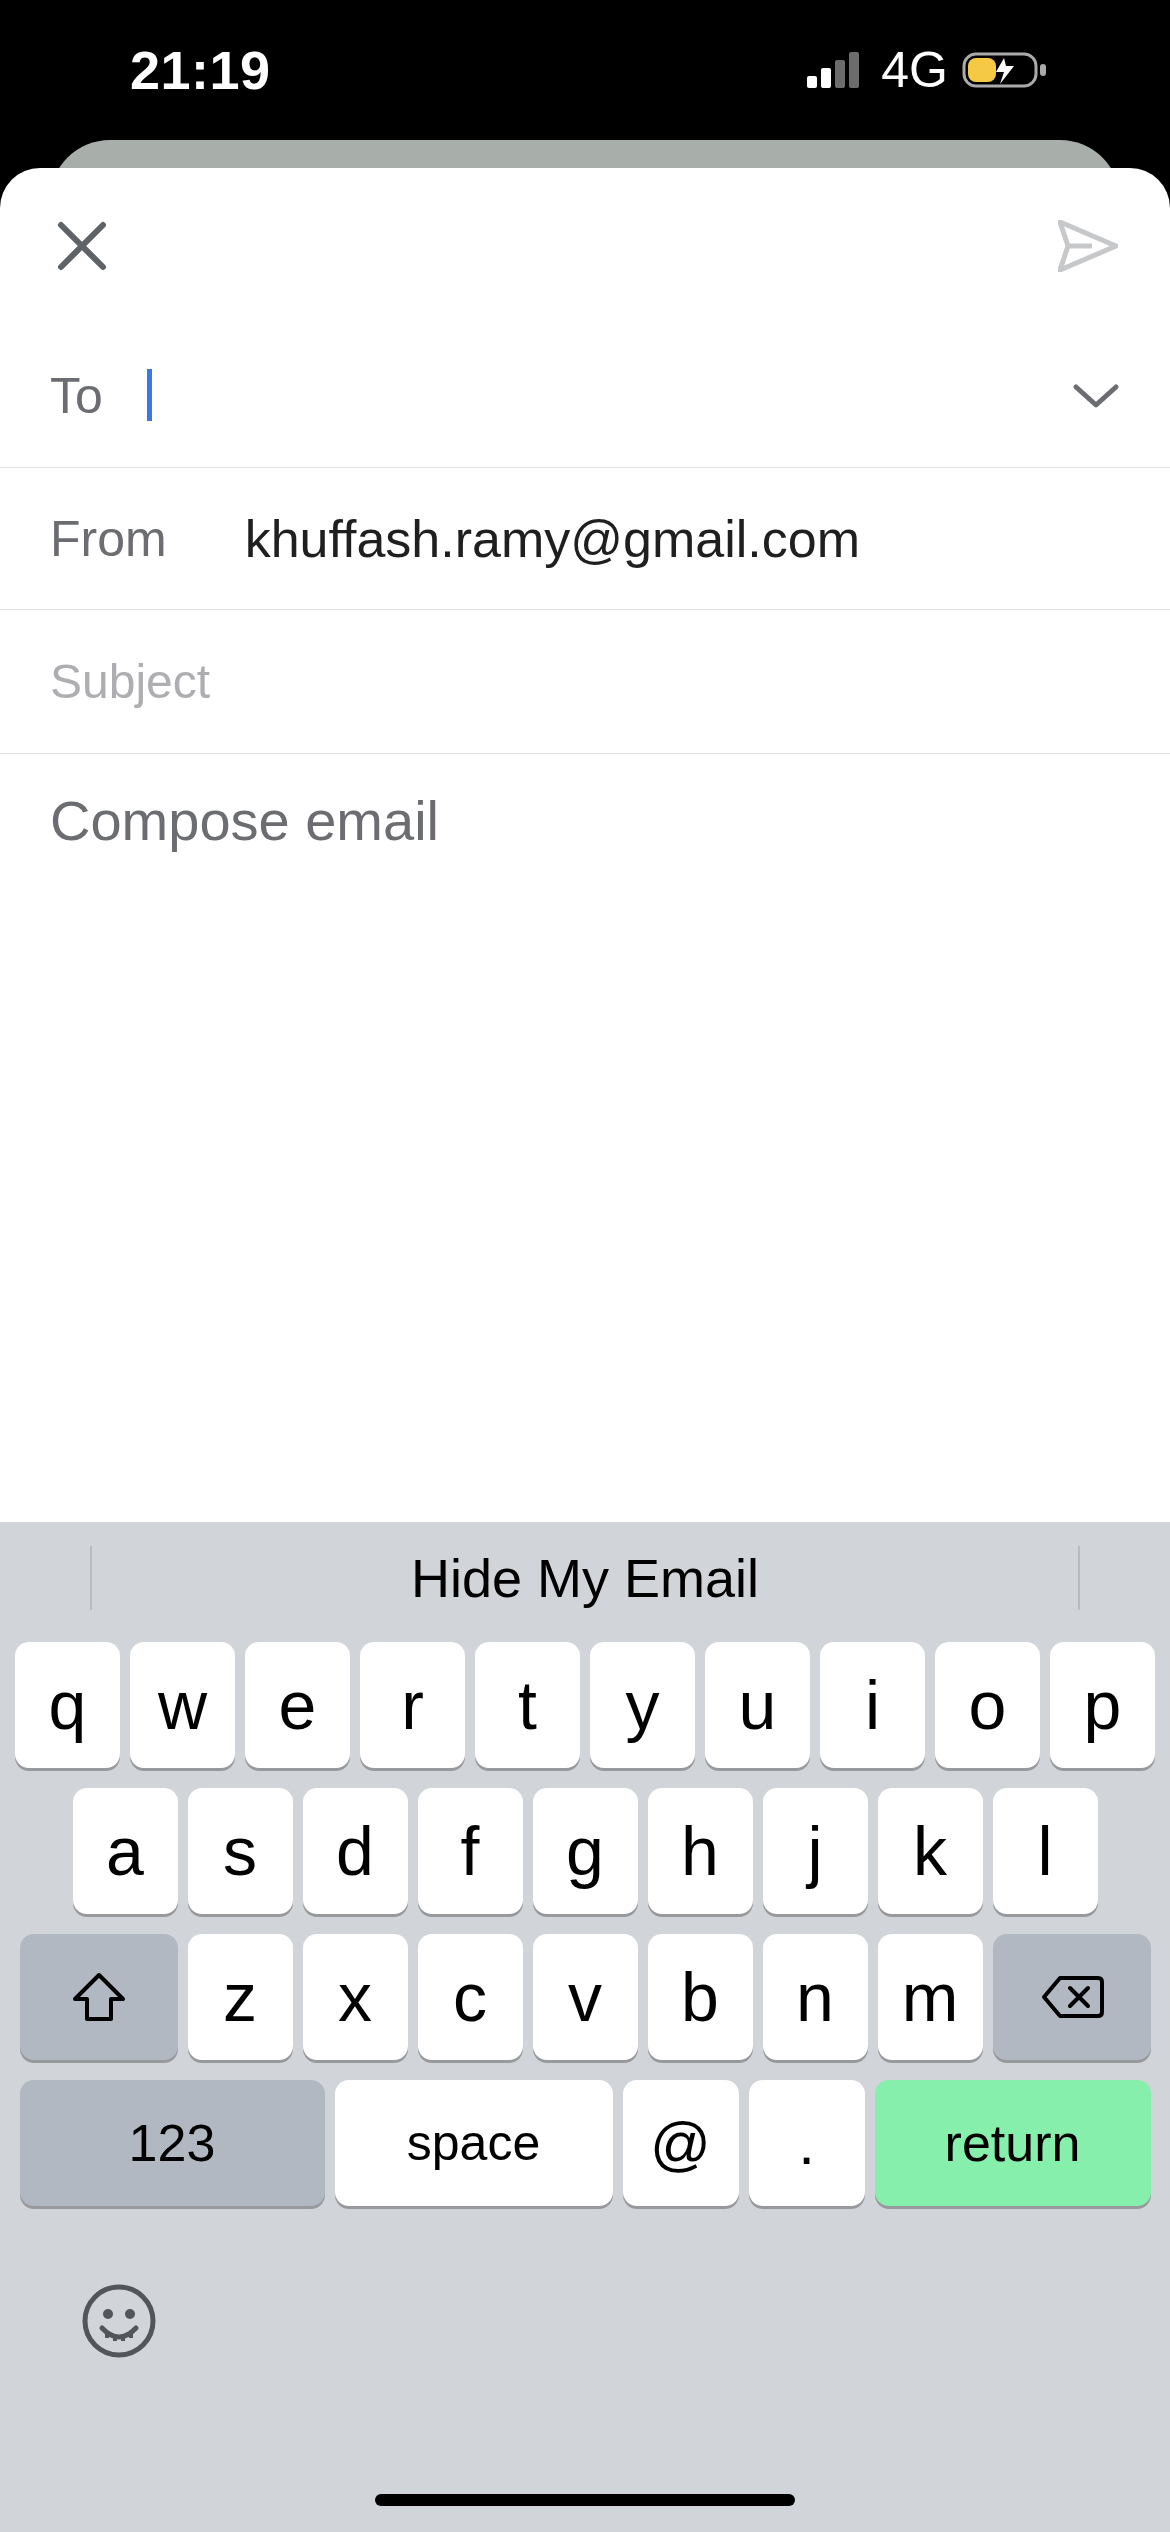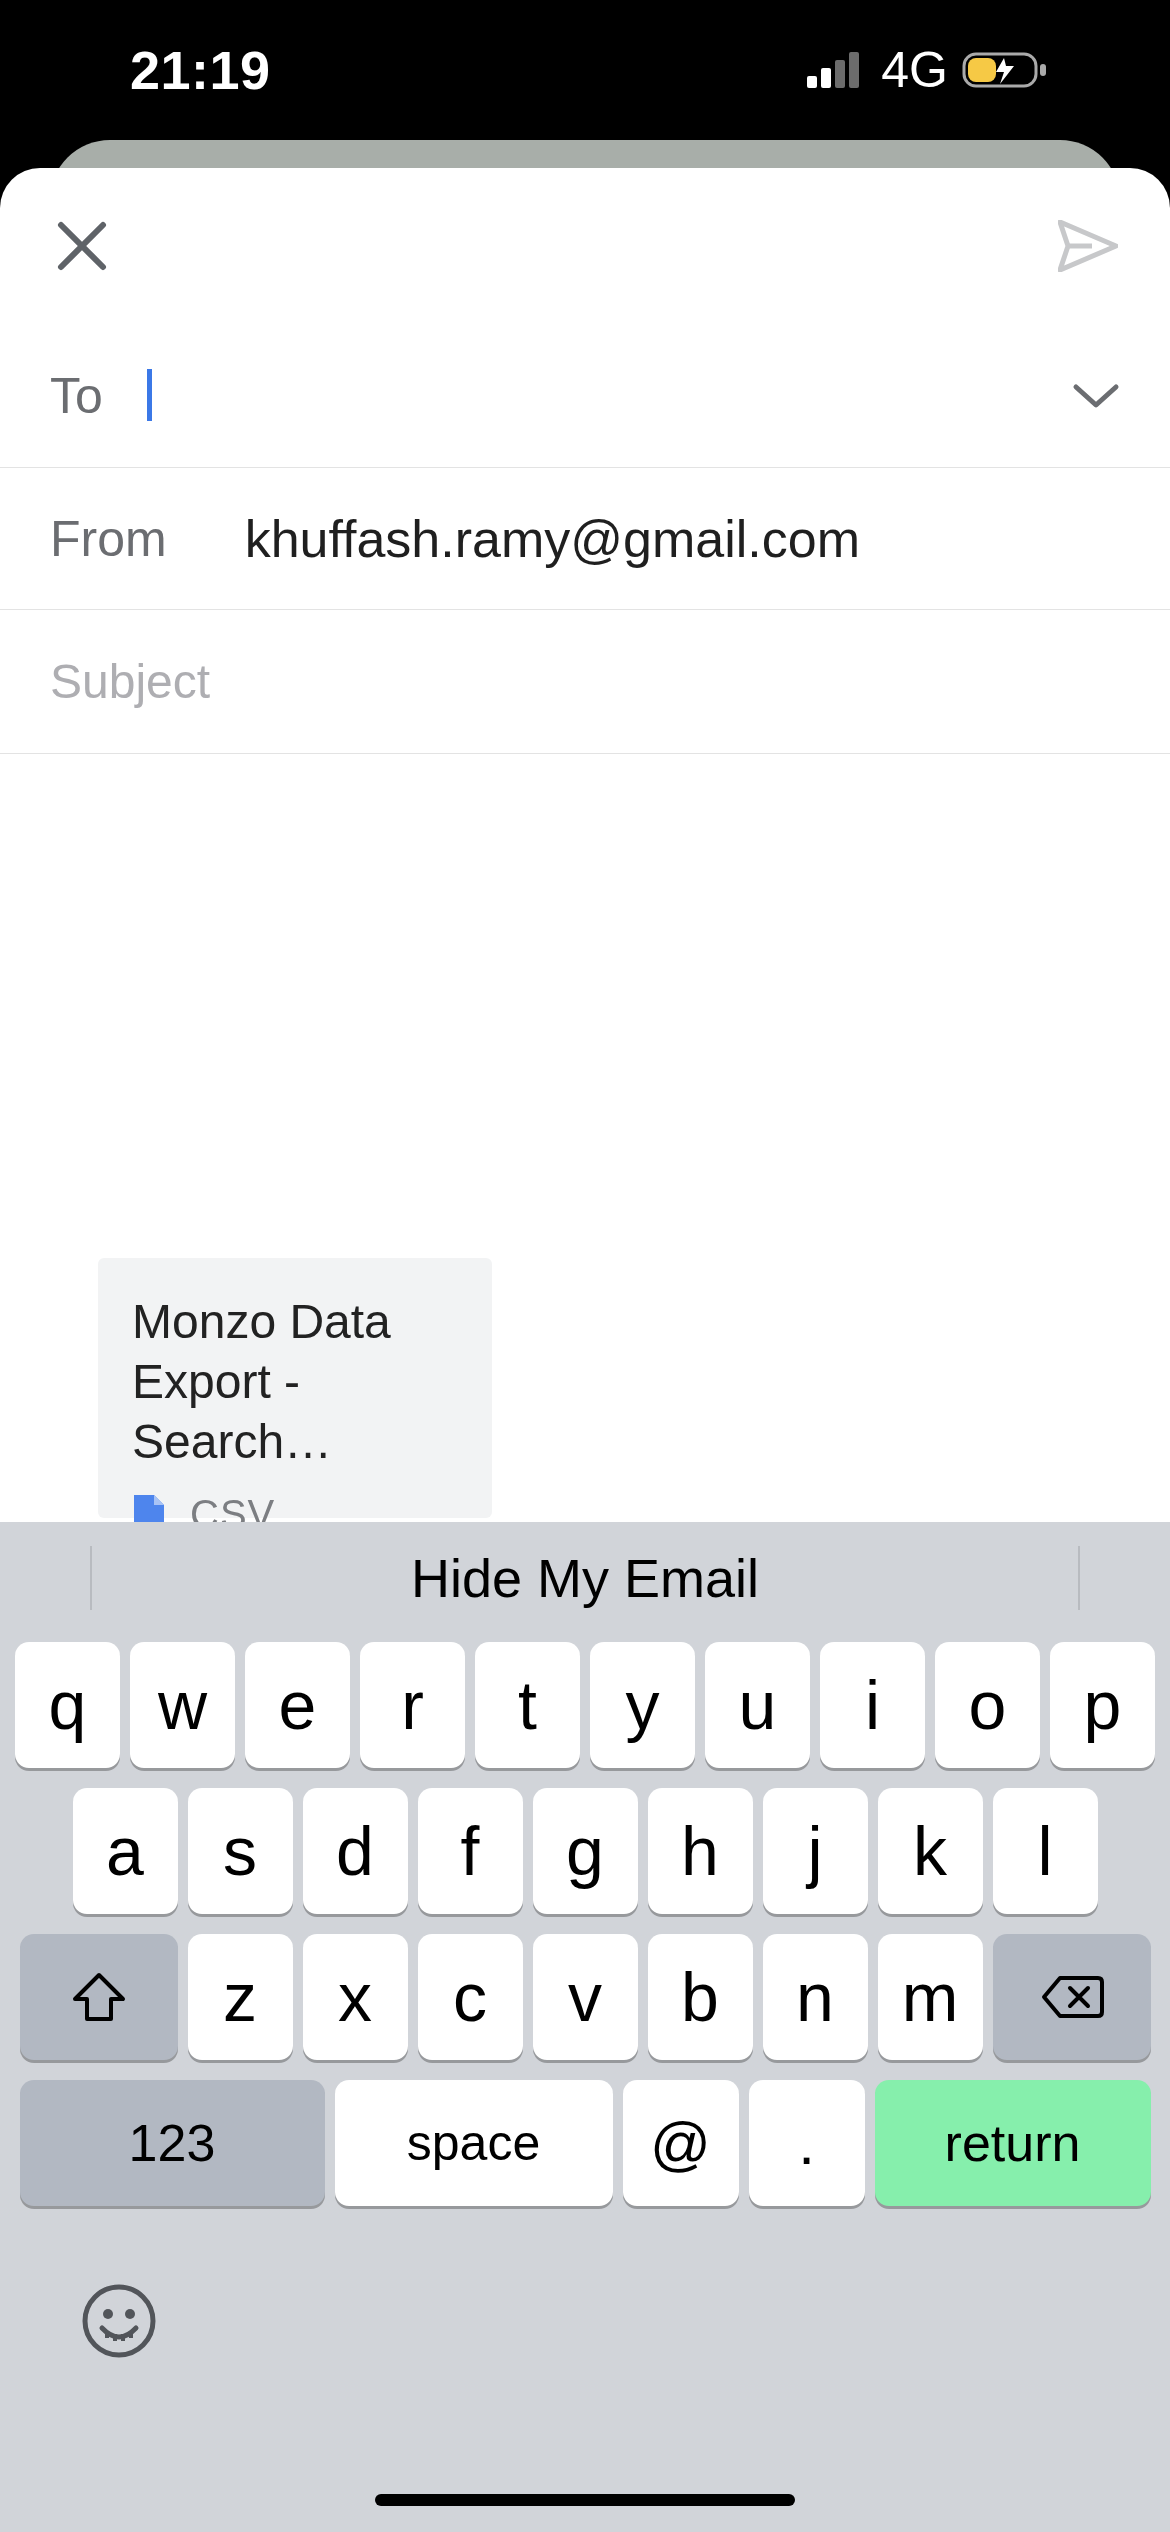--- a/index.html
+++ b/index.html
@@ -252,34 +252,24 @@
 
   <div class="field-row row-from">
     <span class="field-label">From</span>
     <span class="field-value">khuffash.ramy@gmail.com</span>
   </div>
 
   <div class="field-row row-subject">
     <span class="subject-placeholder">Subject</span>
   </div>
 
-
-  <div class="attachment">
-    <div class="attachment-title">Monzo Data
-Export - Search…</div>
-    <div class="attachment-meta">
-      <span class="file-icon">
-        <svg width="34" height="44" viewBox="0 0 34 44">
-          <path d="M2 2 H22 L32 12 V42 H2 Z" fill="#4e85ed"></path>
-          <path d="M22 2 V12 H32 Z" fill="#a8c3f5"></path>
-        </svg>
-      </span>
-      <span class="attachment-ext">CSV</span>
-    </div>
-  </div>
+  <div class="body-area">
+    <span class="body-placeholder">Compose email</span>
+  </div>
+
 
   <div class="keyboard">
     <div class="kb-suggest">
       <div class="kb-sep left"></div>
       <span class="suggest-text">Hide My Email</span>
       <div class="kb-sep right"></div>
     </div>
 
     <div class="kb-rows">
       <div class="kb-row row1">

